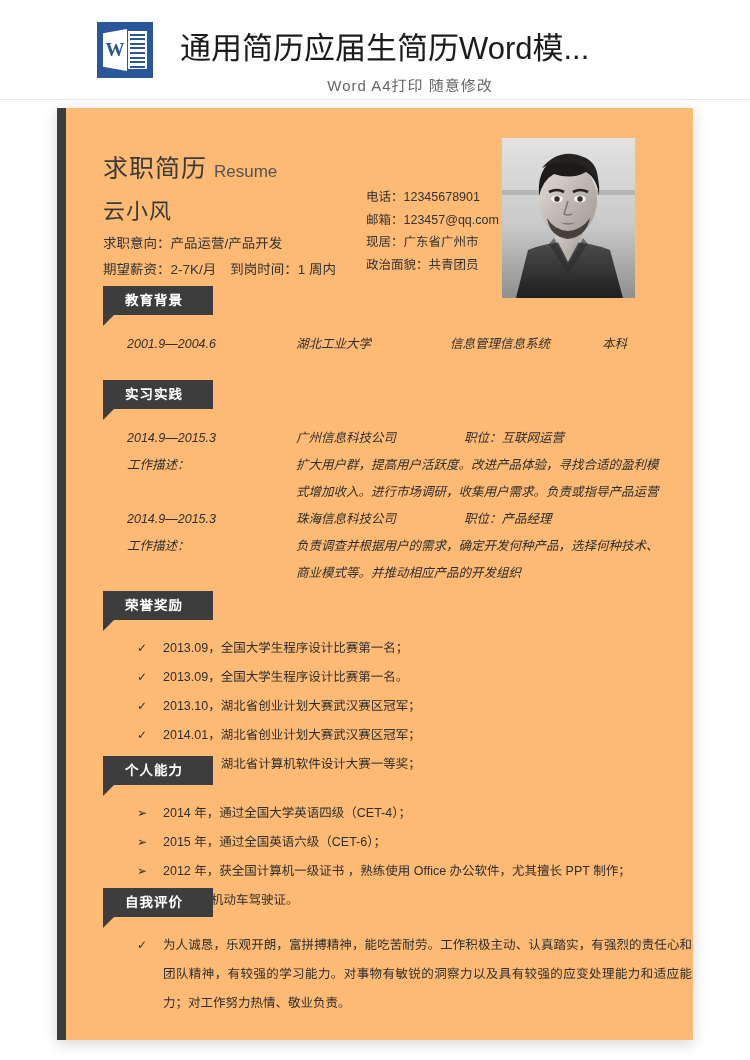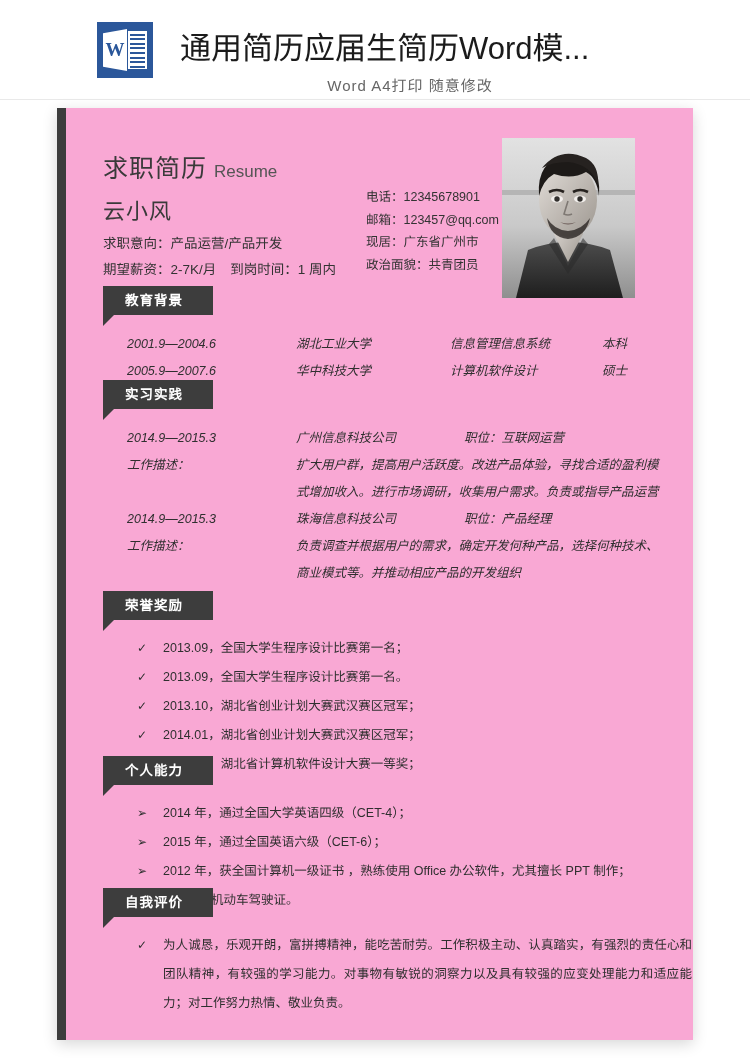--- a/index.html
+++ b/index.html
@@ -45,21 +45,21 @@
   }
   .title-sub{
     position:absolute; left:180px; top:74px; width:460px; height:24px;
     font-size:15px; line-height:24px; color:#666; letter-spacing:1px;
     text-align:center;
   }
 
   
   .sheet{
     position:absolute; left:57px; top:108px; width:636px; height:932px;
-    background:#f9a8d4;
+    background:#fdba74;
     box-shadow:0 4px 14px rgba(0,0,0,0.16);
   }
   .sheet-strip{
     position:absolute; left:0; top:0; width:9px; height:932px;
     background:#3d3d3d;
   }
   .sheet-inner{ position:absolute; left:9px; top:0; width:627px; height:932px; }
 
   
   .r-title{
@@ -222,26 +222,20 @@
 
       <div class="sec" style="top:178px;">
         <div class="tab">教育背景</div>
         <div class="rowset" style="position:relative; margin-top:16px;">
           <div class="row">
             <span class="c-date">2001.9—2004.6</span>
             <span class="c-school">湖北工业大学</span>
             <span class="c-major">信息管理信息系统</span>
             <span class="c-degree">本科</span>
           </div>
-          <div class="row">
-            <span class="c-date">2005.9—2007.6</span>
-            <span class="c-school">华中科技大学</span>
-            <span class="c-major">计算机软件设计</span>
-            <span class="c-degree">硕士</span>
-          </div>
         </div>
       </div>
 
       <div class="sec" style="top:272px;">
         <div class="tab">实习实践</div>
         <div class="rowset" style="position:relative; margin-top:16px;">
           <div class="row">
             <span class="c-date">2014.9—2015.3</span>
             <span class="c-company">广州信息科技公司</span>
             <span class="c-pos">职位：互联网运营</span>

